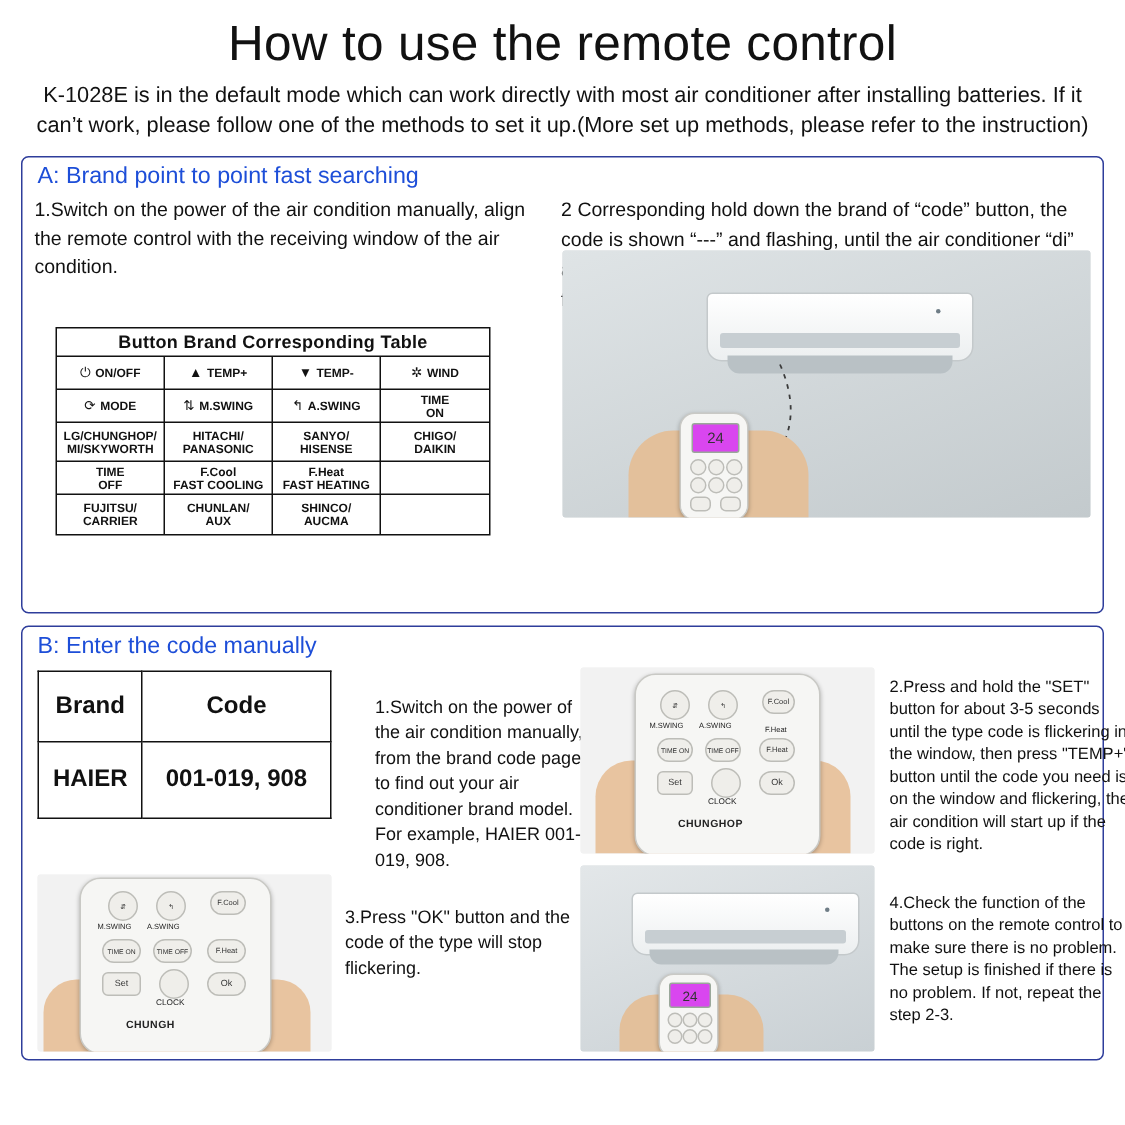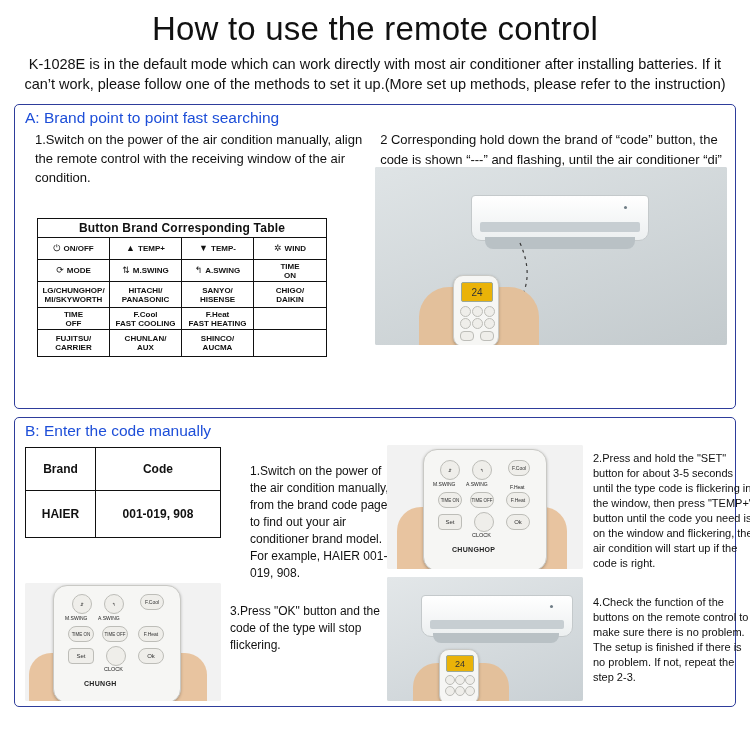--- a/index.html
+++ b/index.html
@@ -36,21 +36,21 @@
   }
   .section-title{
     color:#1d4ed8;
     font-size:15.5px;
     padding:4px 8px 3px 10px;
     font-weight:400;
   }
 
   
   #section-a{height:305px;}
-  .a-cols{display:flex;padding:0 8px;margin-left:12px;}
+  .a-cols{display:flex;padding:0 8px;}
   .a-left{width:352px;font-size:13px;line-height:19px;}
   .a-right{width:360px;font-size:13px;line-height:20px;padding-left:6px;}
 
   
   .brand-table{
     margin-top:8px;
     width:290px;
     border:1px solid #111;
     background:#fff;
     font-size:7px;
@@ -94,21 +94,21 @@
   }
 
   
   #section-b{height:290px;}
   .b-wrap{position:relative;height:258px;}
   .code-table{
     position:absolute;left:10px;top:4px;
     width:196px;
     border:1px solid #111;
     border-collapse:collapse;
-    font-size:12px;
+    font-size:16px;
   }
   .code-table td{
     border:1px solid #111;
     text-align:center;
     padding:16px 2px;
     font-weight:bold;
   }
   .code-table tr.hdr td{font-weight:bold;padding:14px 2px;}
 
   .b-step1{
@@ -157,21 +157,21 @@
     border:1px solid #bdbdb8;
     border-radius:50%;
     font-size:4.5px;
     display:flex;align-items:center;justify-content:center;
     color:#333;
   }
   .rbtn.sq{border-radius:4px;}
   .rlabel{position:absolute;font-size:5px;color:#222;}
   .rbrand{position:absolute;font-size:7px;font-weight:bold;color:#222;letter-spacing:0.3px;}
   .screen{
-    position:absolute;background:#eab308;border:1px solid #9aa89a;border-radius:2px;
+    position:absolute;background:#d946ef;border:1px solid #9aa89a;border-radius:2px;
     display:flex;align-items:center;justify-content:center;font-size:9px;color:#333;
   }
 
   
   .ac-unit{
     position:absolute;
     background:linear-gradient(#ffffff,#eceff0);
     border:1px solid #c4c9cb;
     border-radius:4px 4px 10px 10px;
   }

